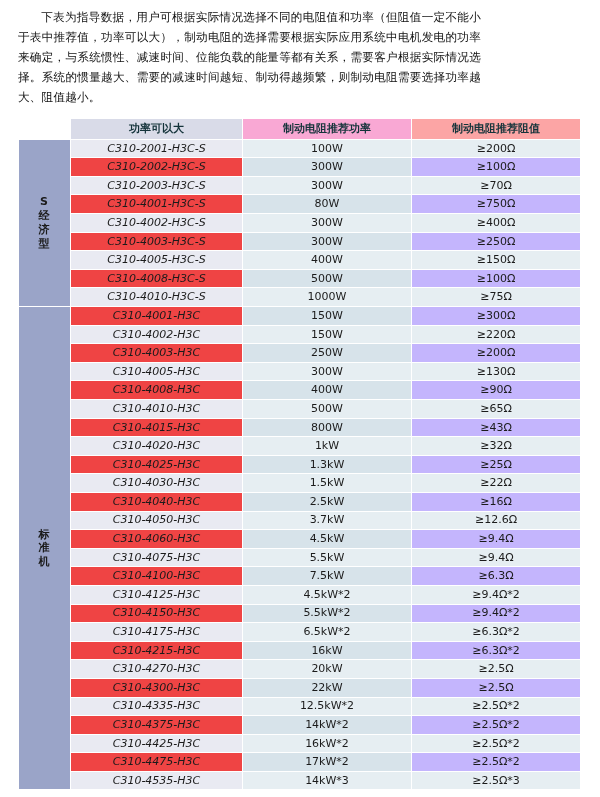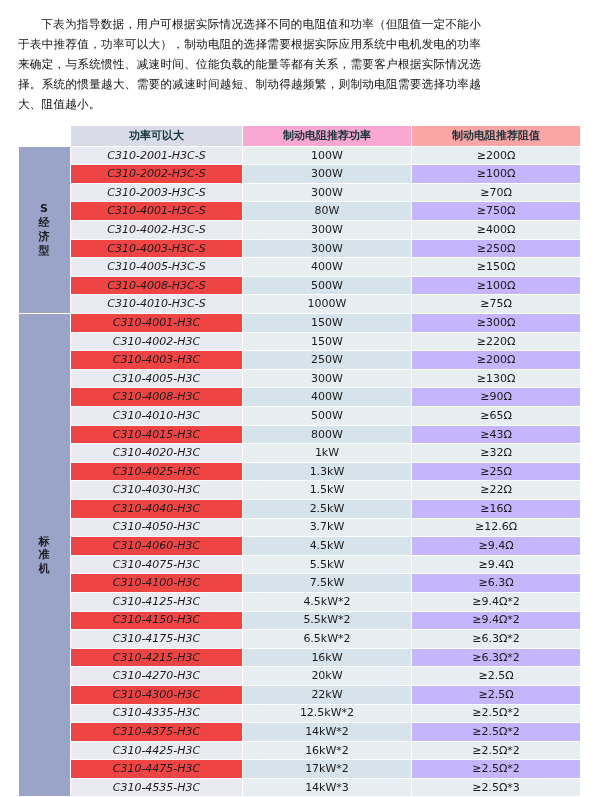--- a/index.html
+++ b/index.html
@@ -12,21 +12,21 @@
     background: #ffffff;
     font-family: "DejaVu Sans", "Liberation Sans", sans-serif;
     color: #1a1a1a;
     overflow: hidden;
   }
   .page {
     position: relative;
     width: 499px;
     height: 797px;
     box-sizing: border-box;
-    padding: 15px 18px 0 18px;
+    padding: 8px 18px 0 18px;
   }
   .intro {
     font-size: 11.6px;
     line-height: 1.72;
     text-align: justify;
     color: #111111;
     text-indent: 2em;
     margin: 0 0 10px 0;
     letter-spacing: 0.2px;
   }

